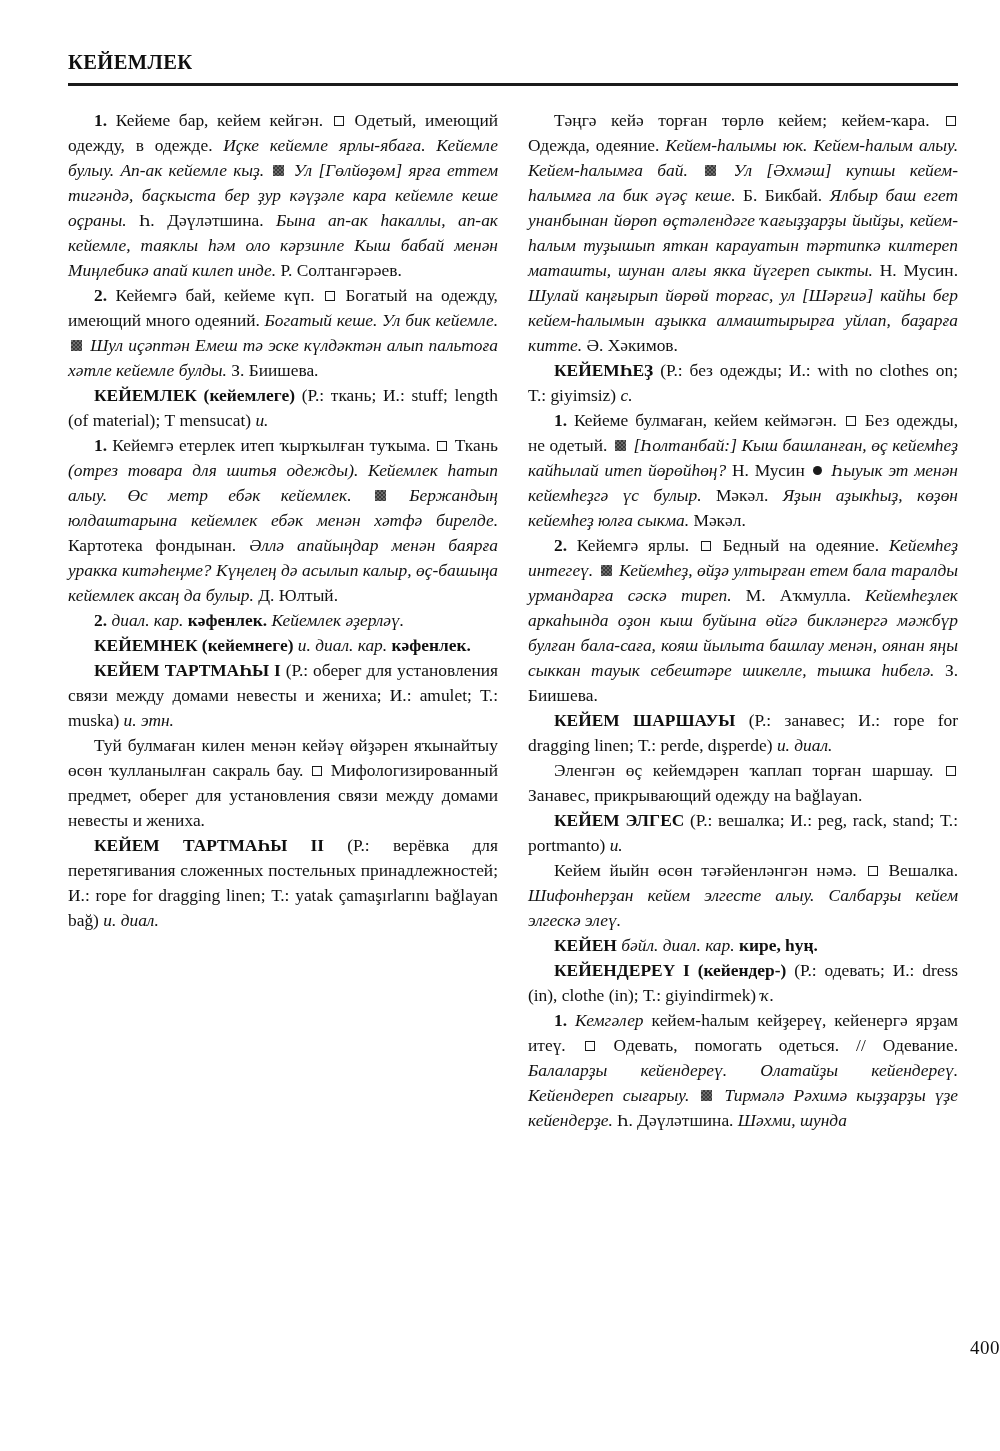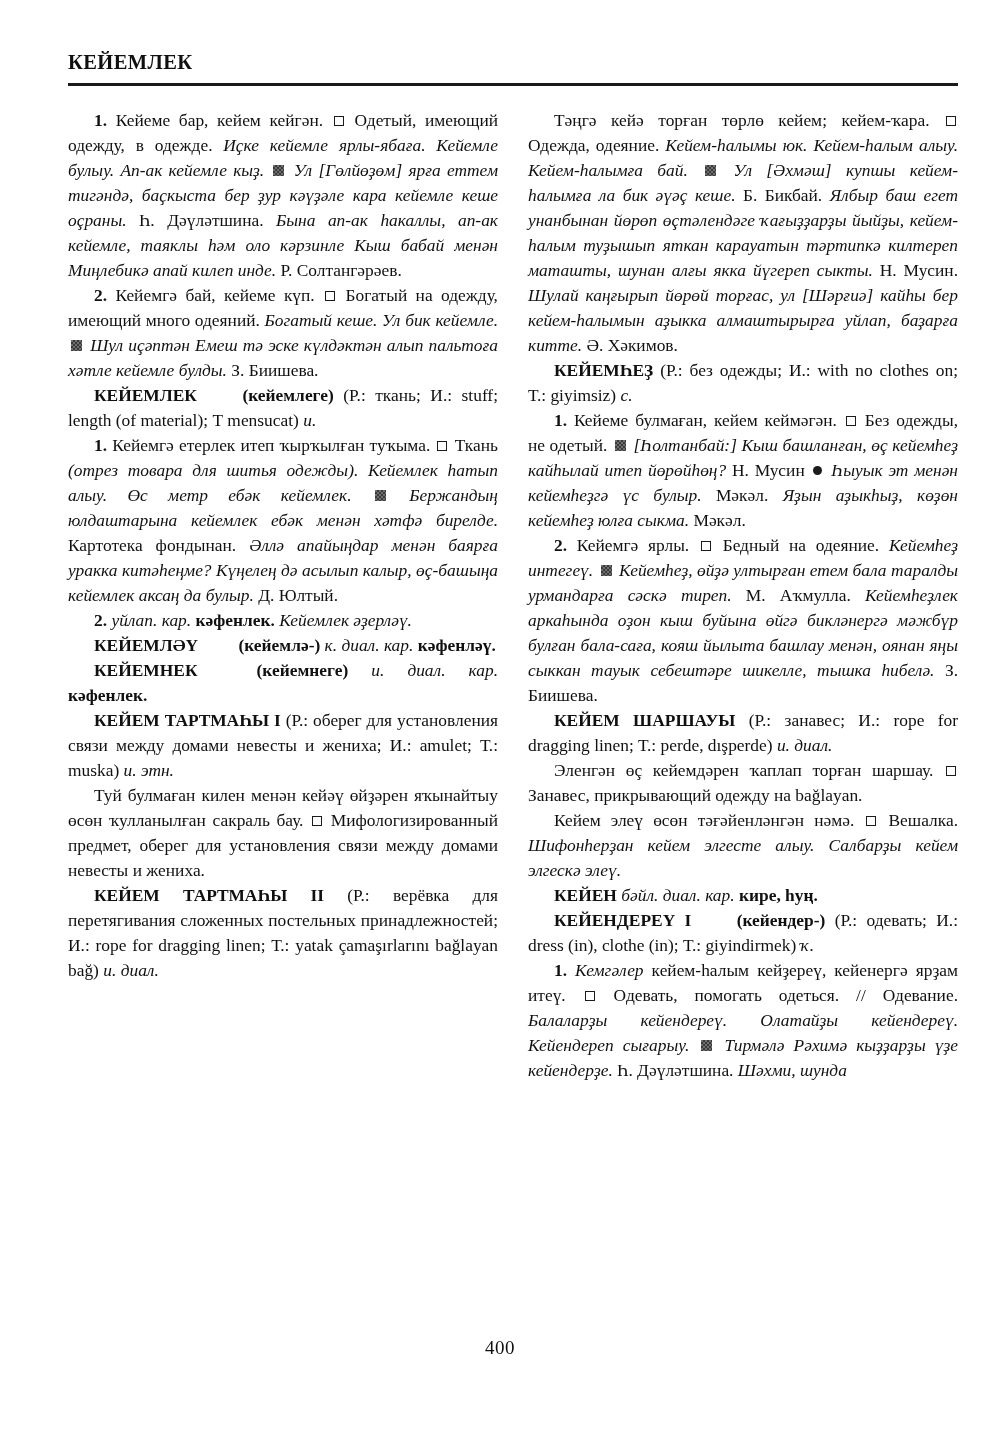--- a/index.html
+++ b/index.html
@@ -55,21 +55,21 @@
     hyphens: manual;
   }
   .col p {
     margin: 0;
   }
   
   .para  { text-indent: 26px; }
 
   
   .hw        { font-weight: bold; }      
-  .gram      { font-weight: bold; margin-left: 36px; }      
+  .gram      { font-weight: bold; }      
   .it        { font-style: italic; }     
   .num       { font-weight: bold; }     
 
   
   .qmark {
     display: inline-block;
     width: 11px;
     height: 11px;
     background: #6f6f6f;
     background-image:
@@ -100,21 +100,21 @@
     vertical-align: 1px;
     margin: 0 3px;
   }
 
   
   .folio {
     position: absolute;
     left: 0;
     right: 0;
     top: 1337px;
-    text-align: center;
+    text-align: right;
     font-size: 19px;
     letter-spacing: 0.5px;
   }
 </style>
 </head>
 <body>
 
 <div class="page">
 
   <div class="runhead">КЕЙЕМЛЕК</div>
@@ -125,23 +125,22 @@
     <div class="col">
 
       <p class="para"><span class="num">1.</span> <span>Кейеме бар, кейем кейгән.</span> <span class="osquare"></span> <span>Одетый, имеющий одежду, в одежде.</span> <span class="it">Иҫке кейемле ярлы-ябаға. Кейемле булыу. Ап-ак кейемле кыҙ.</span> <span class="qmark"></span> <span class="it">Ул [Гөлйөҙөм] ярға еттем тигәндә, баҫкыста бер ҙур кәүҙәле кара кейемле кеше оçраны.</span> <span>Һ. Дәүләтшина.</span> <span class="it">Бына ап-ак һакаллы, ап-ак кейемле, таяклы һәм оло кәрзинле Кыш бабай менән Миңлебикә апай килеп инде.</span> <span>Р. Солтангәрәев.</span></p>
 
       <p class="para"><span class="num">2.</span> <span>Кейемгә бай, кейеме күп.</span> <span class="osquare"></span> <span>Богатый на одежду, имеющий много одеяний.</span> <span class="it">Богатый кеше. Ул бик кейемле.</span> <span class="qmark"></span> <span class="it">Шул иçәптән Емеш тә эске күлдәктән алып пальтоға хәтле кейемле булды.</span> <span>З. Биишева.</span></p>
 
       <p class="para"><span class="hw">КЕЙЕМЛЕК</span> <span class="gram">(кейемлеге)</span> <span>(Р.: ткань; И.: stuff; length (of material); Т mensucat)</span> <span class="it">и.</span></p>
 
       <p class="para"><span class="num">1.</span> <span>Кейемгә етерлек итеп ҡырҡылған туҡыма.</span> <span class="osquare"></span> <span>Ткань</span> <span class="it">(отрез товара для шитья одежды).</span> <span class="it">Кейемлек һатып алыу. Өс метр ебәк кейемлек.</span> <span class="qmark"></span> <span class="it">Бержандың юлдаштарына кейемлек ебәк менән хәтфә бирелде.</span> <span>Картотека фондынан.</span> <span class="it">Әллә апайыңдар менән баярға уракка китәһеңме? Күңелең дә асылып калыр, өç-башыңа кейемлек аксаң да булыр.</span> <span>Д. Юлтый.</span></p>
 
-      <p class="para"><span class="num">2.</span> <span class="it">уйлап. кар.</span> <span class="hw">кәфенлек.</span> <span class="it">Кейемлек әҙерләү.</span></p>
+      <p class="para"><span class="num">2.</span> <span class="it">диал. кар.</span> <span class="hw">кәфенлек.</span> <span class="it">Кейемлек әҙерләү.</span></p>
 
-      <p class="para"><span class="hw">КЕЙЕМЛӘҮ</span> <span class="gram">(кейемлә-)</span> <span class="it">к. диал. кар.</span> <span class="hw">кәфенләү.</span></p>
 
       <p class="para"><span class="hw">КЕЙЕМНЕК</span> <span class="gram">(кейемнеге)</span> <span class="it">и. диал. кар.</span> <span class="hw">кәфенлек.</span></p>
 
       <p class="para"><span class="hw">КЕЙЕМ ТАРТМАҺЫ I</span> <span>(Р.: оберег для установления связи между домами невесты и жениха; И.: amulet; Т.: muska)</span> <span class="it">и. этн.</span></p>
 
       <p class="para"><span>Туй булмаған килен менән кейәү өйҙәрен яҡынайтыу өсөн ҡулланылған сакраль бау.</span> <span class="osquare"></span> <span>Мифологизированный предмет, оберег для установления связи между домами невесты и жениха.</span></p>
 
       <p class="para"><span class="hw">КЕЙЕМ ТАРТМАҺЫ II</span> <span>(Р.: верёвка для перетягивания сложенных постельных принадлежностей; И.: rope for dragging linen; Т.: yatak çamaşırlarını bağlayan bağ)</span> <span class="it">и. диал.</span></p>
 
 
@@ -155,22 +154,23 @@
       <p class="para"><span class="hw">КЕЙЕМҺЕҘ</span> <span>(Р.: без одежды; И.: with no clothes on; Т.: giyimsiz)</span> <span class="it">с.</span></p>
 
       <p class="para"><span class="num">1.</span> <span>Кейеме булмаған, кейем кеймәгән.</span> <span class="osquare"></span> <span>Без одежды, не одетый.</span> <span class="qmark"></span> <span class="it">[Һолтанбай:] Кыш башланған, өç кейемһеҙ кайһылай итеп йөрөйһөң?</span> <span>Н. Мусин</span> <span class="rbullet"></span> <span class="it">Һыуык эт менән кейемһеҙгә үс булыр.</span> <span>Мәкәл.</span> <span class="it">Яҙын аҙыкһыҙ, көҙөн кейемһеҙ юлға сыкма.</span> <span>Мәкәл.</span></p>
 
       <p class="para"><span class="num">2.</span> <span>Кейемгә ярлы.</span> <span class="osquare"></span> <span>Бедный на одеяние.</span> <span class="it">Кейемһеҙ интегеү.</span> <span class="qmark"></span> <span class="it">Кейемһеҙ, өйҙә ултырған етем бала таралды урмандарға сәскә тиреп.</span> <span>М. Аҡмулла.</span> <span class="it">Кейемһеҙлек аркаһында оҙон кыш буйына өйгә бикләнергә мәжбүр булған бала-саға, кояш йылыта башлау менән, оянан яңы сыккан тауык себештәре шикелле, тышка һибелә.</span> <span>З. Биишева.</span></p>
 
       <p class="para"><span class="hw">КЕЙЕМ ШАРШАУЫ</span> <span>(Р.: занавес; И.: rope for dragging linen; Т.: perde, dışperde)</span> <span class="it">и. диал.</span></p>
 
       <p class="para"><span>Эленгән өç кейемдәрен ҡаплап торған шаршау.</span> <span class="osquare"></span> <span>Занавес, прикрывающий одежду на bağlayan.</span></p>
 
+      <p class="para"><span class="hw">КЕЙЕМ ЭЛГЕС</span> <span>(Р.: вешалка; И.: peg, rack, stand; Т.: portmanto)</span> <span class="it">и.</span></p>
 
-      <p class="para"><span>Кейем элеү өсөн тәғәйенләнгән нәмә.</span> <span class="osquare"></span> <span>Вешалка.</span> <span class="it">Шифонһерҙан кейем элгесте алыу. Салбарҙы кейем элгескә элеү.</span></p>
+      <p class="para"><span>Кейем йыйн өсөн тәғәйенләнгән нәмә.</span> <span class="osquare"></span> <span>Вешалка.</span> <span class="it">Шифонһерҙан кейем элгесте алыу. Салбарҙы кейем элгескә элеү.</span></p>
 
       <p class="para"><span class="hw">КЕЙЕН</span> <span class="it">бәйл. диал. кар.</span> <span class="hw">кире, һуң.</span></p>
 
       <p class="para"><span class="hw">КЕЙЕНДЕРЕҮ I</span> <span class="gram">(кейендер-)</span> <span>(Р.: одевать; И.: dress (in), clothe (in); Т.: giyindirmek)</span> <span class="it">ҡ.</span></p>
 
       <p class="para"><span class="num">1.</span> <span class="it">Кемгәлер</span> <span>кейем-һалым кейҙереү, кейенергә ярҙам итеү.</span> <span class="osquare"></span> <span>Одевать, помогать одеться. // Одевание.</span> <span class="it">Балаларҙы кейендереү. Олатайҙы кейендереү. Кейендереп сығарыу.</span> <span class="qmark"></span> <span class="it">Тирмәлә Рәхимә кыҙҙарҙы үҙе кейендерҙе.</span> <span>Һ. Дәүләтшина.</span> <span class="it">Шәхми, шунда</span></p>
 
     </div>
   </div>
 

